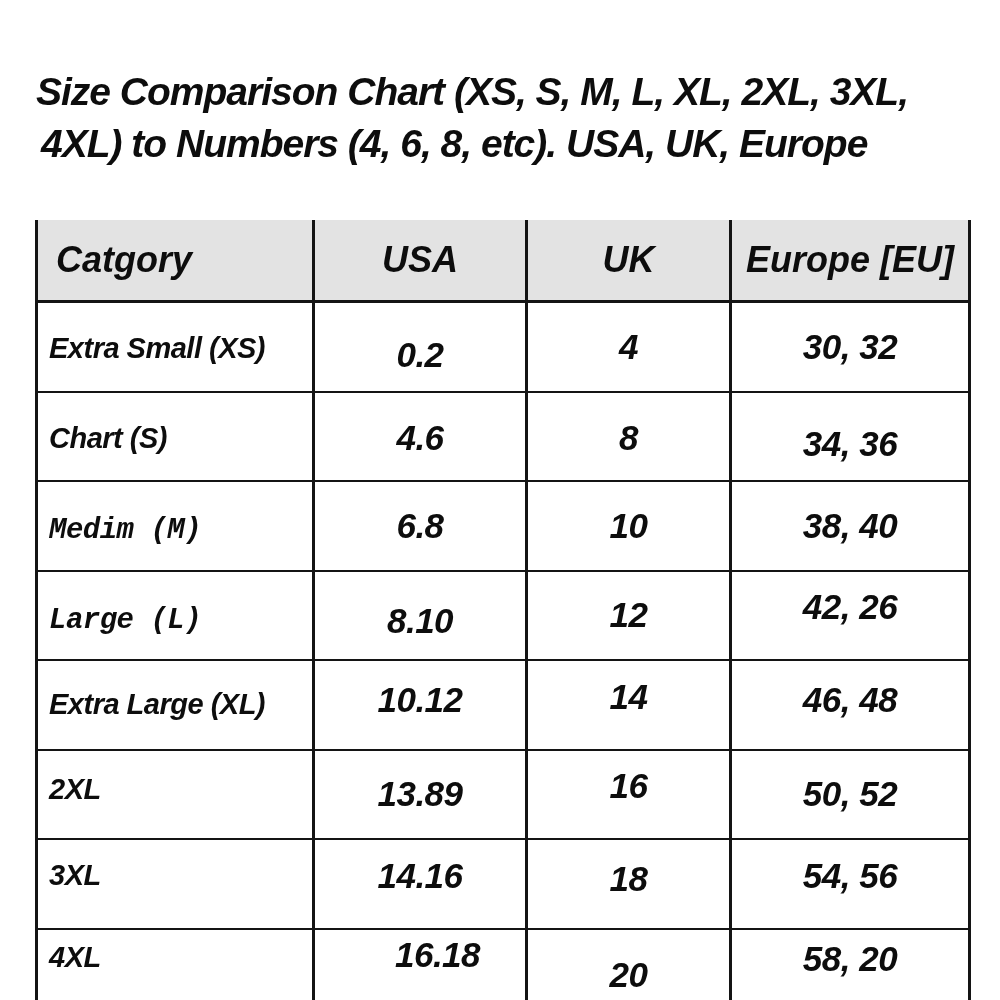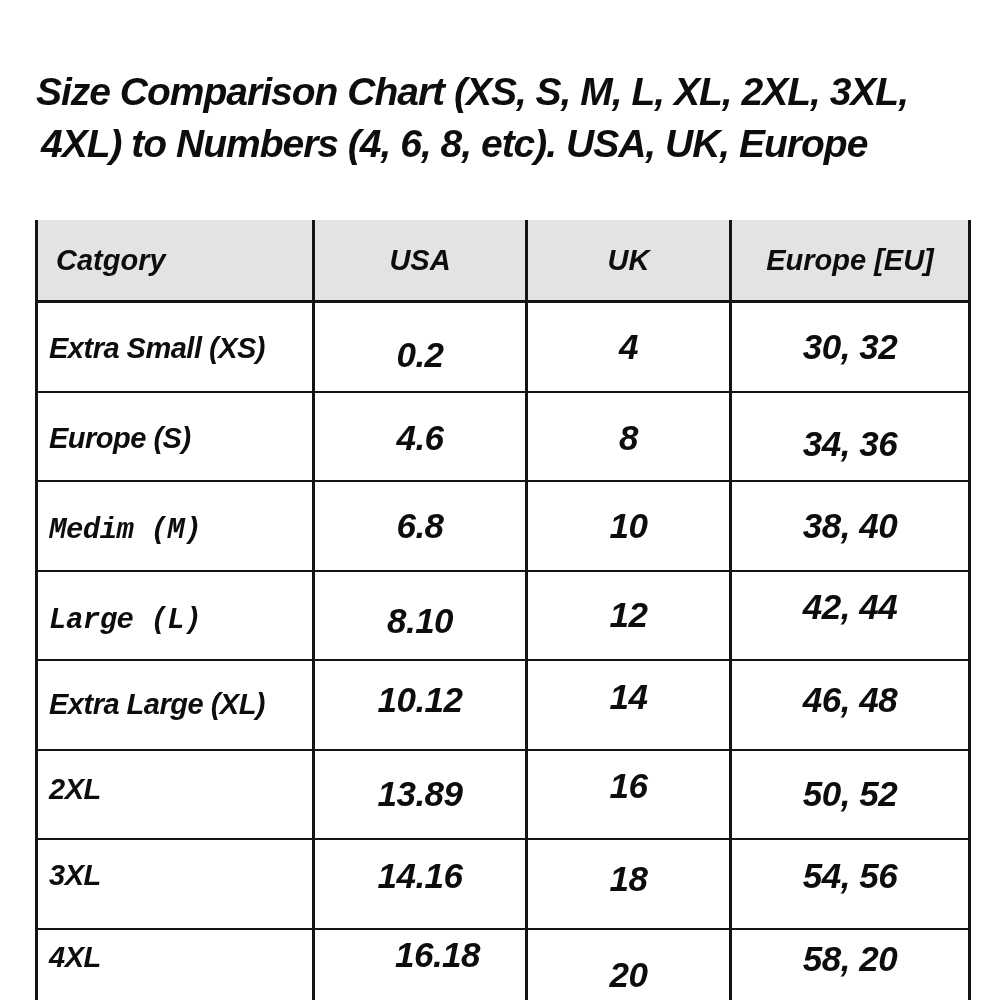--- a/index.html
+++ b/index.html
@@ -47,21 +47,21 @@
     border-bottom-width: 2px;
     font-style: italic;
     font-weight: bold;
     text-align: center;
     padding: 0;
     overflow: hidden;
   }
   .size-table thead th {
     background: #e3e3e3;
     height: 80px;
-    font-size: 29px;
+    font-size: 36px;
     border-top: none;
     border-bottom-width: 3px;
   }
   .size-table tbody td {
     height: 87.5px;
     font-size: 35px;
     letter-spacing: -0.5px;
     background: #ffffff;
   }
   .size-table th.cat {
@@ -112,36 +112,36 @@
       </tr>
     </thead>
     <tbody>
       <tr>
         <td class="cat"><span class="d2">Extra Small (XS)</span></td>
         <td><span class="d8">0.2</span></td>
         <td><span class="nd">4</span></td>
         <td><span class="nd">30, 32</span></td>
       </tr>
       <tr>
-        <td class="cat"><span class="d2">Europe (S)</span></td>
+        <td class="cat"><span class="d2">Chart (S)</span></td>
         <td><span class="d2">4.6</span></td>
         <td><span class="d2">8</span></td>
         <td><span class="d8">34, 36</span></td>
       </tr>
       <tr>
         <td class="cat"><span class="d4">Medim (M)</span></td>
         <td><span class="nd">6.8</span></td>
         <td><span class="nd">10</span></td>
         <td><span class="nd">38, 40</span></td>
       </tr>
       <tr>
         <td class="cat"><span class="d4">Large (L)</span></td>
         <td><span class="d6">8.10</span></td>
         <td><span class="nd">12</span></td>
-        <td><span class="u8">42, 44</span></td>
+        <td><span class="u8">42, 26</span></td>
       </tr>
       <tr>
         <td class="cat"><span class="nd">Extra Large (XL)</span></td>
         <td><span class="u5">10.12</span></td>
         <td><span class="u8">14</span></td>
         <td><span class="u5">46, 48</span></td>
       </tr>
       <tr>
         <td class="cat"><span class="u5">2XL</span></td>
         <td><span class="nd">13.89</span></td>

